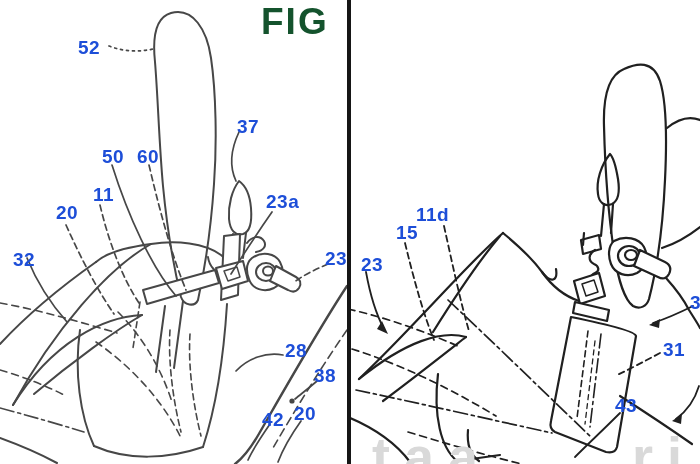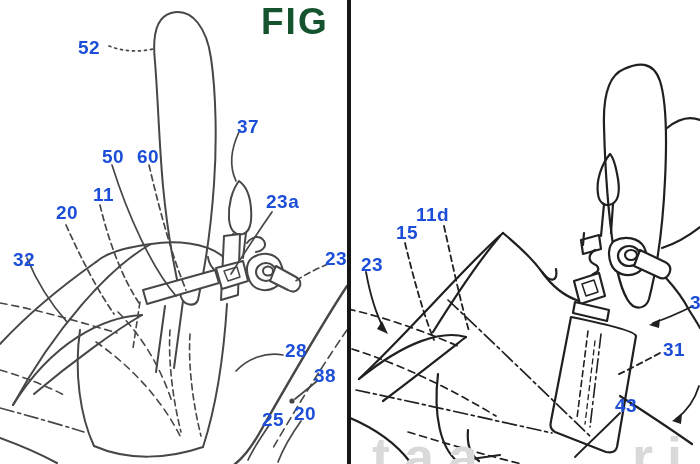--- a/index.html
+++ b/index.html
@@ -191,21 +191,21 @@
   <div class="ref" style="left:237px;top:117px;">37</div>
   <div class="ref" style="left:102px;top:147px;text-align:center;">50</div>
   <div class="ref" style="left:137px;top:147px;">60</div>
   <div class="ref" style="left:93px;top:185px;">11</div>
   <div class="ref" style="left:56px;top:203px;">20</div>
   <div class="ref" style="left:13px;top:242px;margin-top:8px;">32</div>
   <div class="ref" style="left:266px;top:192px;">23a</div>
   <div class="ref" style="left:325px;top:249px;">23</div>
   <div class="ref" style="left:285px;top:341px;">28</div>
   <div class="ref" style="left:314px;top:366px;">38</div>
-  <div class="ref" style="left:262px;top:410px;">25</div>
+  <div class="ref" style="left:262px;top:410px;">42</div>
   <div class="ref" style="left:294px;top:404px;">20</div>
 
   <div class="ref" style="left:416px;top:205px;">11d</div>
   <div class="ref" style="left:384px;top:223px;margin-left:12px;">15</div>
   <div class="ref" style="left:361px;top:255px;">23</div>
   <div class="ref" style="left:690px;top:293px;">3</div>
   <div class="ref" style="left:663px;top:340px;">31</div>
   <div class="ref" style="left:615px;top:396px;">43</div>
 
 </div>

